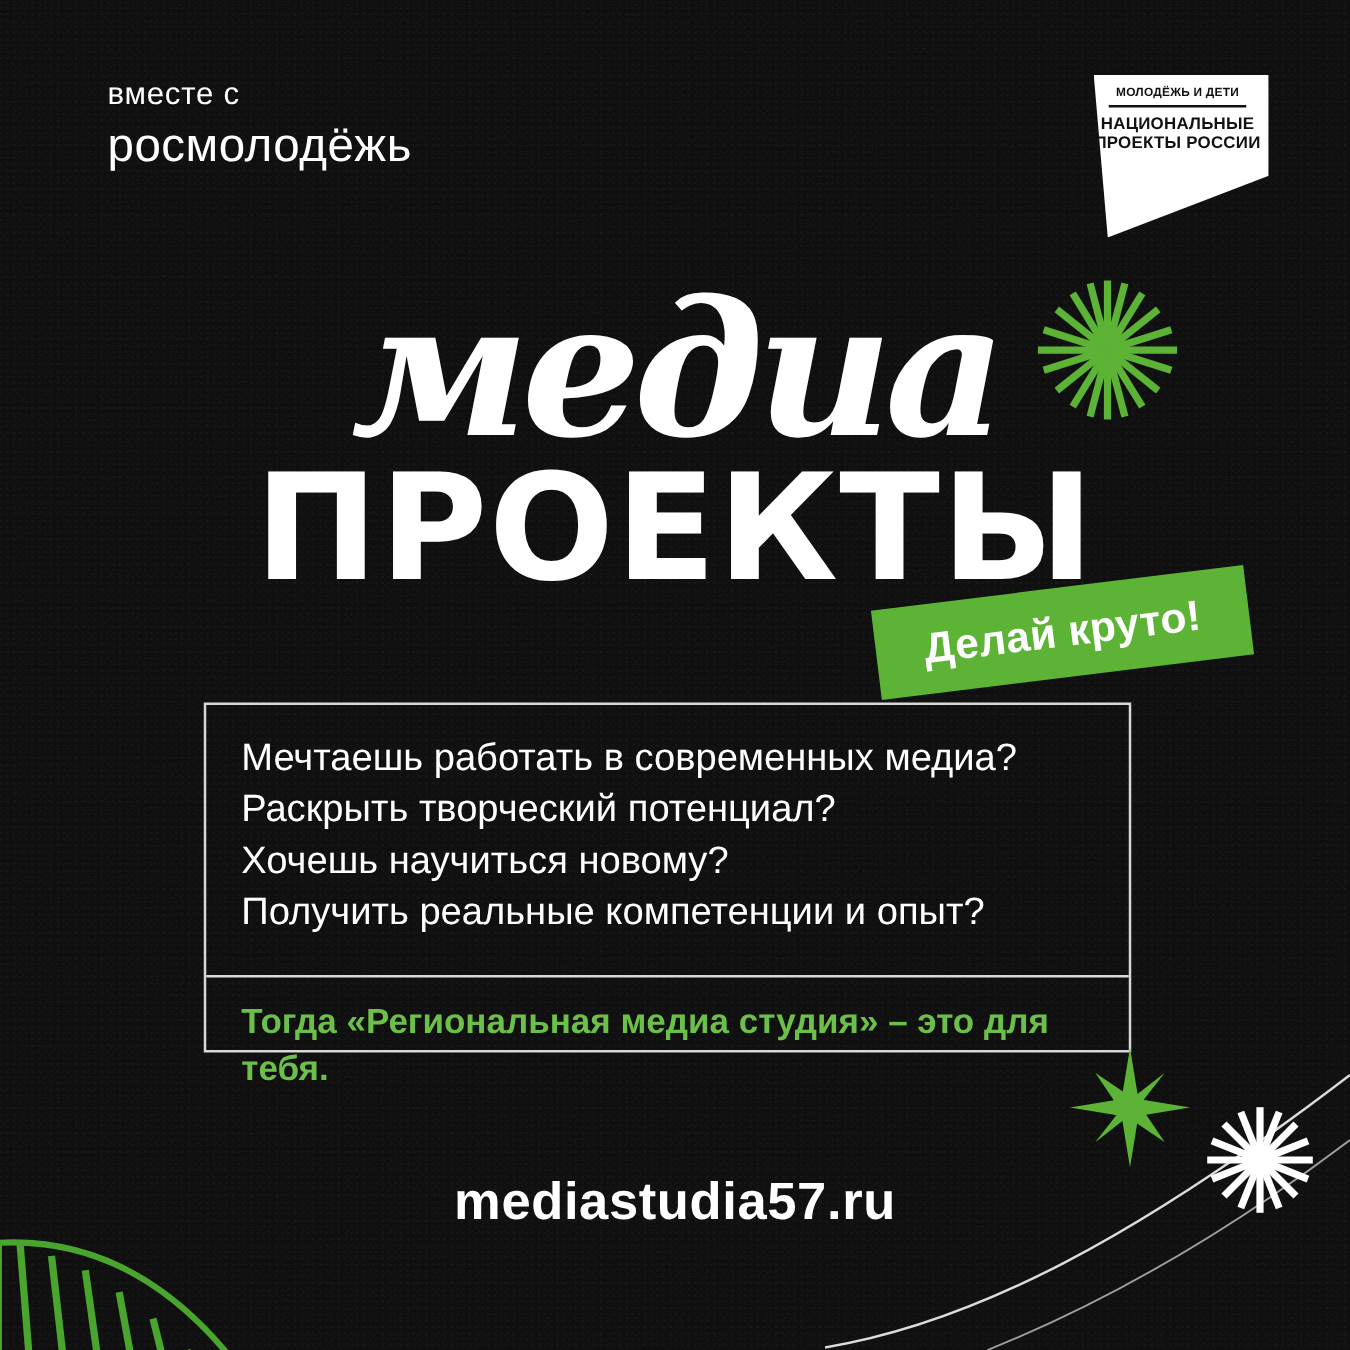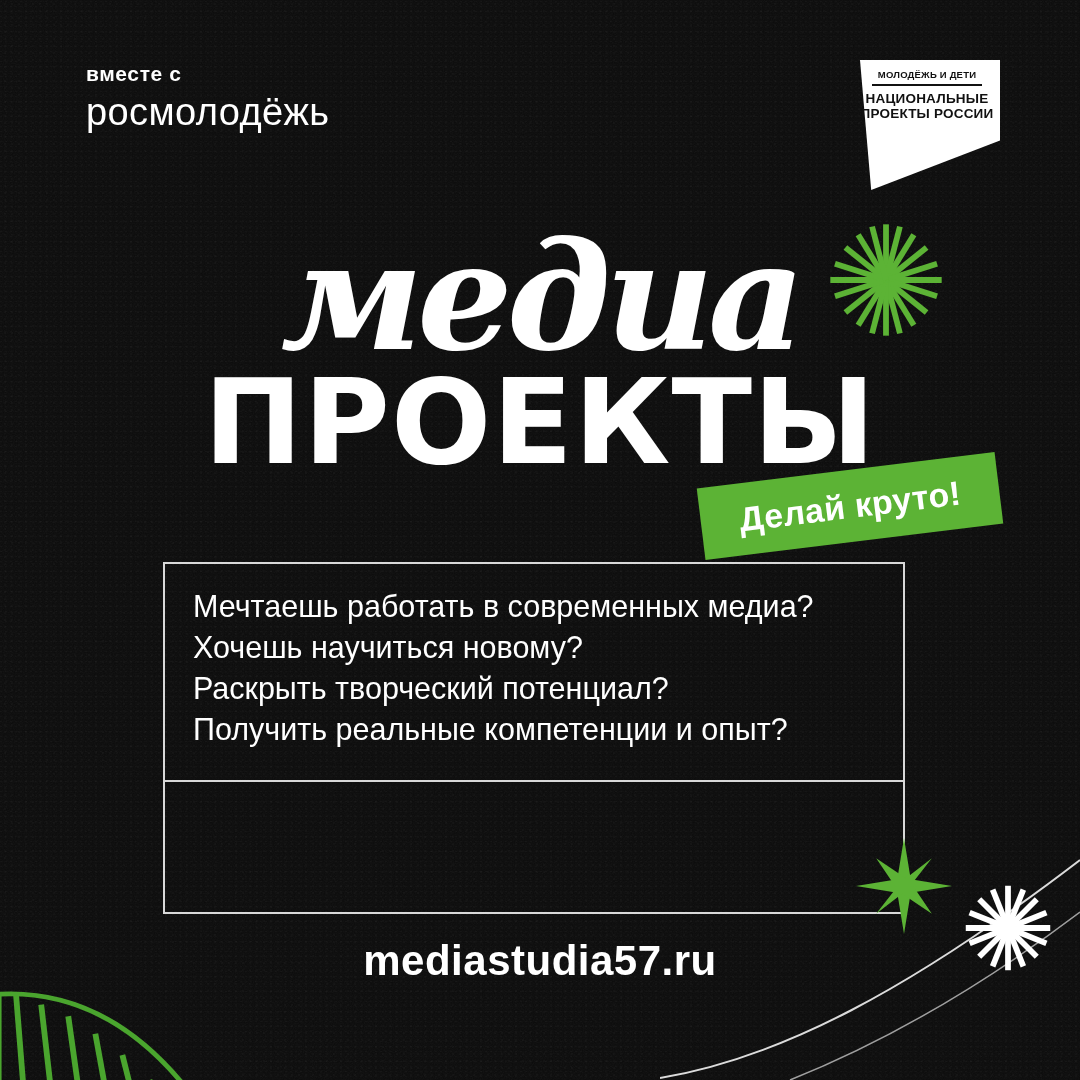--- a/index.html
+++ b/index.html
@@ -24,31 +24,31 @@
     opacity: .5;
     pointer-events: none;
   }
 
   
   .with-block {
     position: absolute; left: 86px; top: 62px;
     color: #ffffff;
   }
   .with-small {
-    font-size: 21px; letter-spacing: .6px; font-weight: 700;
+    font-size: 25px; letter-spacing: .6px; font-weight: 400;
     line-height: 1.1;
   }
   .with-big {
     font-size: 38px; letter-spacing: .4px; font-weight: 400;
     line-height: 1.25; margin-top: 4px;
   }
 
   
   .np-badge {
-    position: absolute; right: 80px; top: 60px;
+    position: absolute; right: 65px; top: 60px;
     width: 140px; height: 130px;
   }
   .np-flag {
     position: absolute; inset: 0;
     background: #fff;
     clip-path: polygon(0 0, 100% 0, 100% 62%, 8% 100%);
   }
   .np-text {
     position: absolute; left: 0; right: 6px; top: 9px;
     text-align: center; color: #111;
@@ -105,21 +105,21 @@
     display: flex; align-items: center; justify-content: center;
   }
   .ribbon span {
     color: #ffffff; font-size: 34px; font-weight: 700; letter-spacing: .3px;
     white-space: nowrap;
   }
 
   
   .box {
     position: absolute; left: 163px; top: 562px;
-    width: 742px; height: 352px;
+    width: 742px; height: 280px;
     border: 2px solid #d8d8d8;
   }
   .box-questions {
     padding: 22px 26px 0 28px;
   }
   .q {
     color: #ffffff;
     font-size: 30.5px;
     line-height: 1.34;
     font-weight: 500;
@@ -216,25 +216,28 @@
     <div class="h-line2">ПРОЕКТЫ</div>
   </div>
 
   <div class="ribbon">
     <span>Делай круто!</span>
   </div>
 
   <div class="box">
     <div class="box-questions">
       <div class="q">Мечтаешь работать в современных медиа?</div>
+      <div class="q">Раскрыть творческий потенциал?</div>
       <div class="q">Хочешь научиться новому?</div>
-      <div class="q">Раскрыть творческий потенциал?</div>
       <div class="q">Получить реальные компетенции и опыт?</div>
     </div>
     <div class="box-divider"></div>
+    <div class="box-answer">
+      <div class="a">Тогда «Региональная медиа студия» – это для тебя.</div>
+    </div>
   </div>
 
   <svg class="burst-green-sm" viewBox="0 0 100 100">
     <g fill="#5cb335">
       <polygon points="50,0 57,43 100,50 57,57 50,100 43,57 0,50 43,43"></polygon>
       <polygon points="79,21 58,48 79,79 48,58 21,79 42,52 21,21 52,42"></polygon>
     </g>
   </svg>
 
   <svg class="burst-white" viewBox="0 0 100 100">

